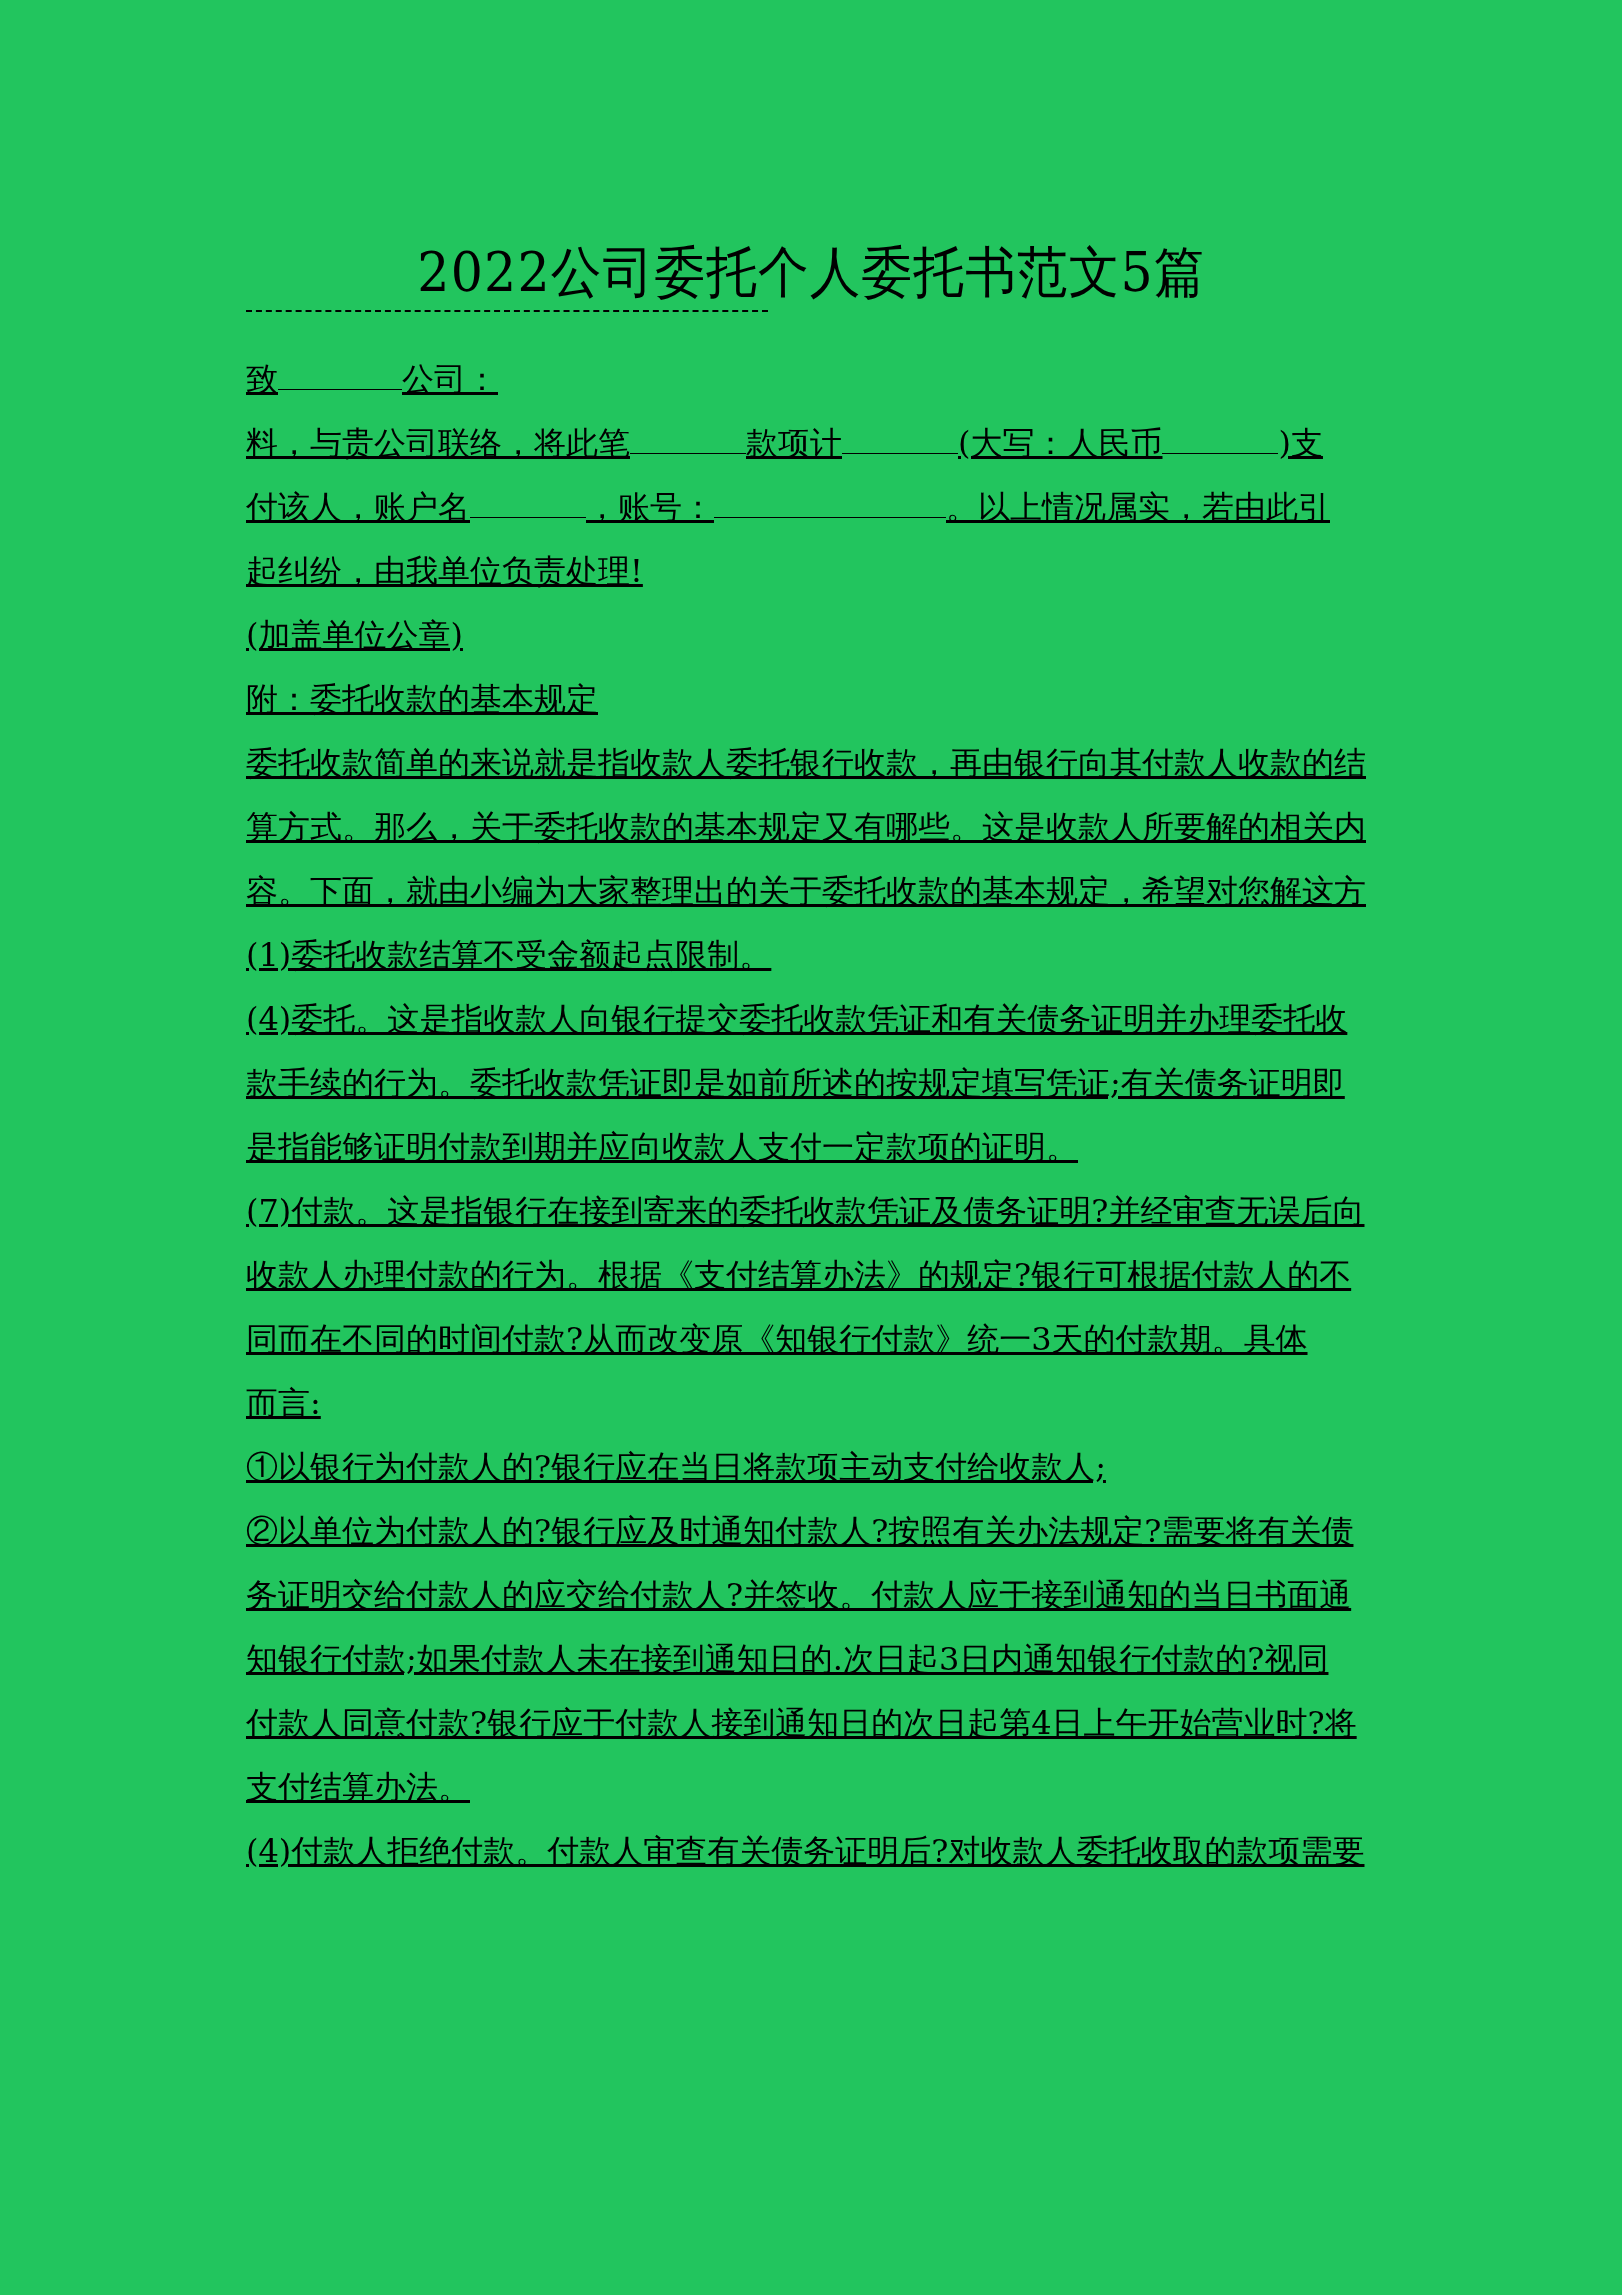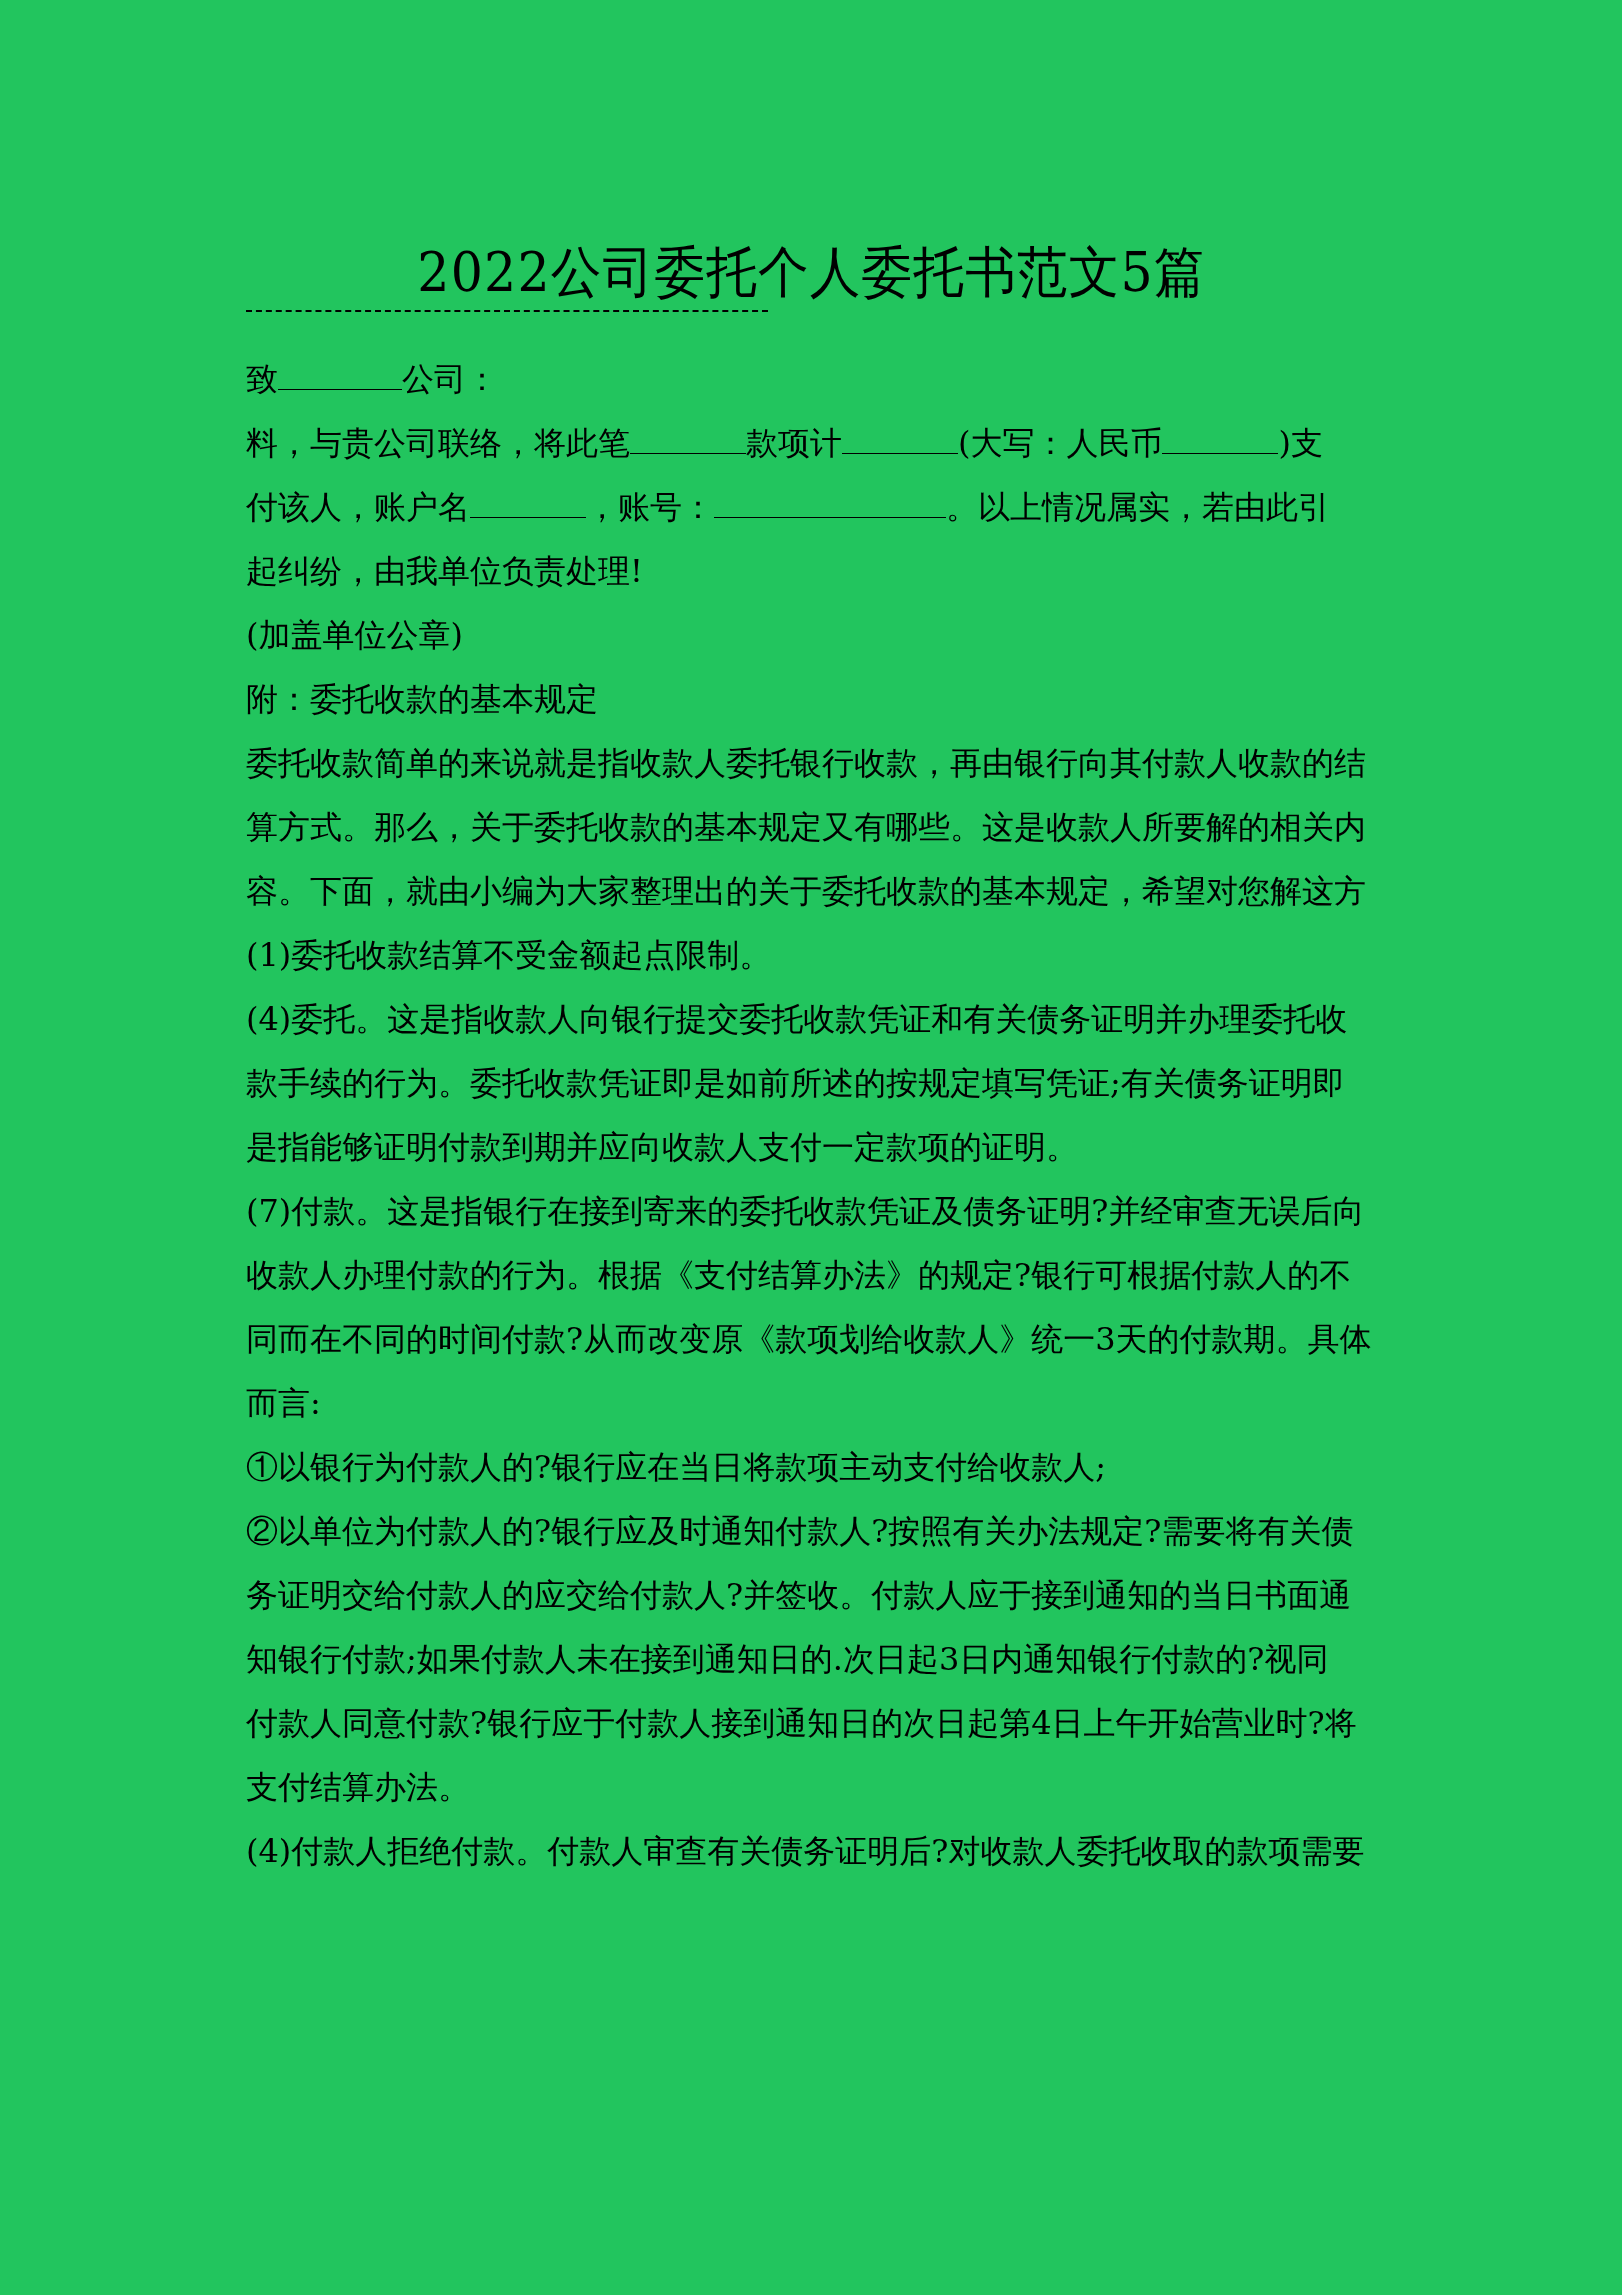--- a/index.html
+++ b/index.html
@@ -49,20 +49,21 @@
       left: 246px;
       top: 347px;
       width: 1129px;
       font-size: 32px;
       line-height: 64px;
     }
     .line {
       display: block;
       white-space: nowrap;
       height: 64px;
+      text-decoration: underline;
     }
     .blank {
       display: inline-block;
       border-bottom: 1.3px solid #000;
       height: 27.5px;
       vertical-align: baseline;
     }
     .b-xs { width: 59px; }
     .b-m { width: 116px; }
     .b-l { width: 124px; }
@@ -97,21 +98,21 @@
     <span class="line">容。下面，就由小编为大家整理出的关于委托收款的基本规定，希望对您解这方</span>
 
     <span class="line">(1)委托收款结算不受金额起点限制。</span>
 
     <span class="line">(4)委托。这是指收款人向银行提交委托收款凭证和有关债务证明并办理委托收</span>
     <span class="line">款手续的行为。委托收款凭证即是如前所述的按规定填写凭证;有关债务证明即</span>
     <span class="line">是指能够证明付款到期并应向收款人支付一定款项的证明。</span>
 
     <span class="line">(7)付款。这是指银行在接到寄来的委托收款凭证及债务证明?并经审查无误后向</span>
     <span class="line">收款人办理付款的行为。根据《支付结算办法》的规定?银行可根据付款人的不</span>
-    <span class="line">同而在不同的时间付款?从而改变原《款项划给收款人》统一3天的付款期。具体</span>
+    <span class="line">同而在不同的时间付款?从而改变原《知银行付款》统一3天的付款期。具体</span>
     <span class="line">而言:</span>
 
     <span class="line">①以银行为付款人的?银行应在当日将款项主动支付给收款人;</span>
 
     <span class="line">②以单位为付款人的?银行应及时通知付款人?按照有关办法规定?需要将有关债</span>
     <span class="line">务证明交给付款人的应交给付款人?并签收。付款人应于接到通知的当日书面通</span>
     <span class="line">知银行付款;如果付款人未在接到通知日的.次日起3日内通知银行付款的?视同</span>
     <span class="line">付款人同意付款?银行应于付款人接到通知日的次日起第4日上午开始营业时?将</span>
     <span class="line">支付结算办法。</span>
 

